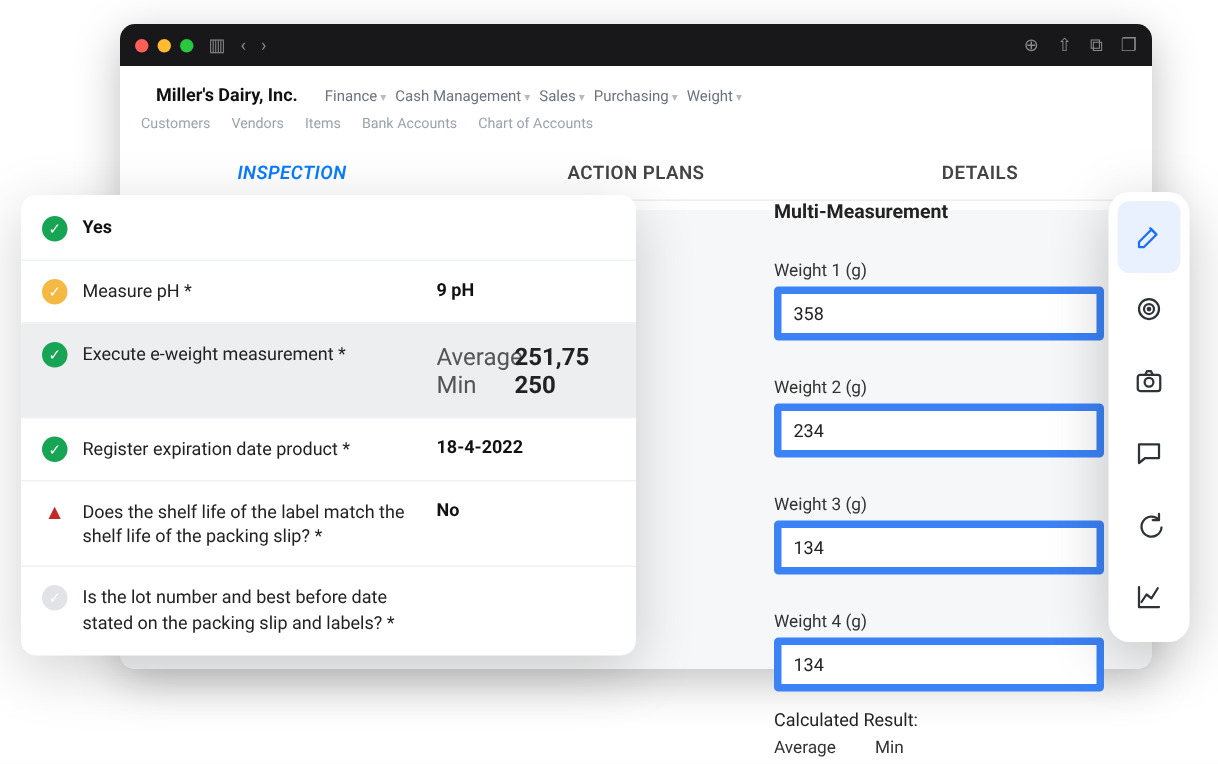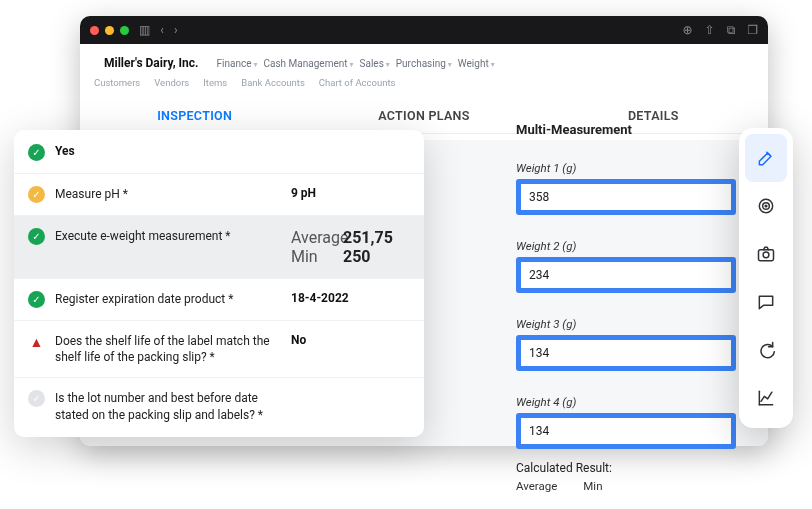--- a/index.html
+++ b/index.html
@@ -16,21 +16,21 @@
   .tb-icon { color:#8a8a8d; font-size:12px; margin-left:4px; }
   .tb-spacer { flex:1; }
   .tb-right { display:flex; gap:12px; color:#8a8a8d; font-size:12px; }
   .header { padding:8px 24px 2px; }
   .company { font-weight:700; font-size:12px; color:#111; display:inline-block; margin-right:14px;}
   .nav-row { display:inline-flex; gap:6px; font-size:10px; color:#6b7280; }
   .nav-row span::after { content:" \25BE"; color:#bbb; font-size:8px; }
   .subnav { display:flex; gap:14px; font-size:9.5px; color:#9aa3ad; padding:4px 14px 10px; }
   .tabs-outer { display:flex; border-bottom:1px solid #eee; }
   .tab-o { flex:1; text-align:center; font-size:12.5px; font-weight:600; color:#444; padding:10px 0; letter-spacing:.3px;}
-  .tab-o.active { color:#0a7cff; position:relative; }
+  .tab-o.active { color:#0a7cff; position:relative;font-style:italic; }
   .tab-o.active::after { content:""; position:absolute; left:20px; right:20px; bottom:-1px; height:2px; background:#0a7cff; }
 
   .content-area { position:absolute; top:124px; left:0; right:0; bottom:0; background:#f6f7f8; }
 
   
   .insp-card {
     position:absolute; top:130px; left:14px; width:410px;
     background:#fff; border-radius:10px; box-shadow:0 10px 40px rgba(0,0,0,0.18);
     padding:2px 0; z-index:5;
   }
@@ -43,25 +43,25 @@
   .ic.warn { color:#c62828; font-size:14px; }
   .ic.pending { background:#e1e3e6; border-radius:50%; color:#fff; font-size:10px; }
   .q { flex:0 0 226px; color:#222; line-height:1.35; }
   .ans { font-weight:700; color:#111; }
   .stat-block { font-size:16px; color:#222; }
   .stat-block .lbl { display:inline-block; width:52px; color:#555; font-weight:400;}
   .stat-block .val { font-weight:700; }
 
   
   .details-panel {
-    position:absolute; top:122px; left:516px; width:220px;
+    position:absolute; top:134px; left:516px; width:220px;
     font-size:12px; color:#222;
   }
   .details-panel h4 { font-size:13px; font-weight:700; margin-bottom:10px; }
-  .fld-lbl { font-size:11.5px; color:#333; margin:24px 0 4px;font-style:italic; }
+  .fld-lbl { font-size:11.5px; color:#333; margin:24px 0 4px; }
   .fld-box { border:5px solid #3b82f6; border-radius:3px; padding:6px 8px; font-size:12px; color:#222; background:#fff; }
   .calc { margin-top:12px; font-size:12px; }
   .calc .mini-head { display:flex; gap:26px; color:#333; font-size:11.5px; margin-top:4px;}
 
   
   .side-toolbar {
     position:absolute; top:128px; right:19px; width:54px;
     background:#fff; border-radius:14px; box-shadow:0 10px 40px rgba(0,0,0,0.22);
     display:flex; flex-direction:column; align-items:center; padding:6px 0; z-index:6;
   }

